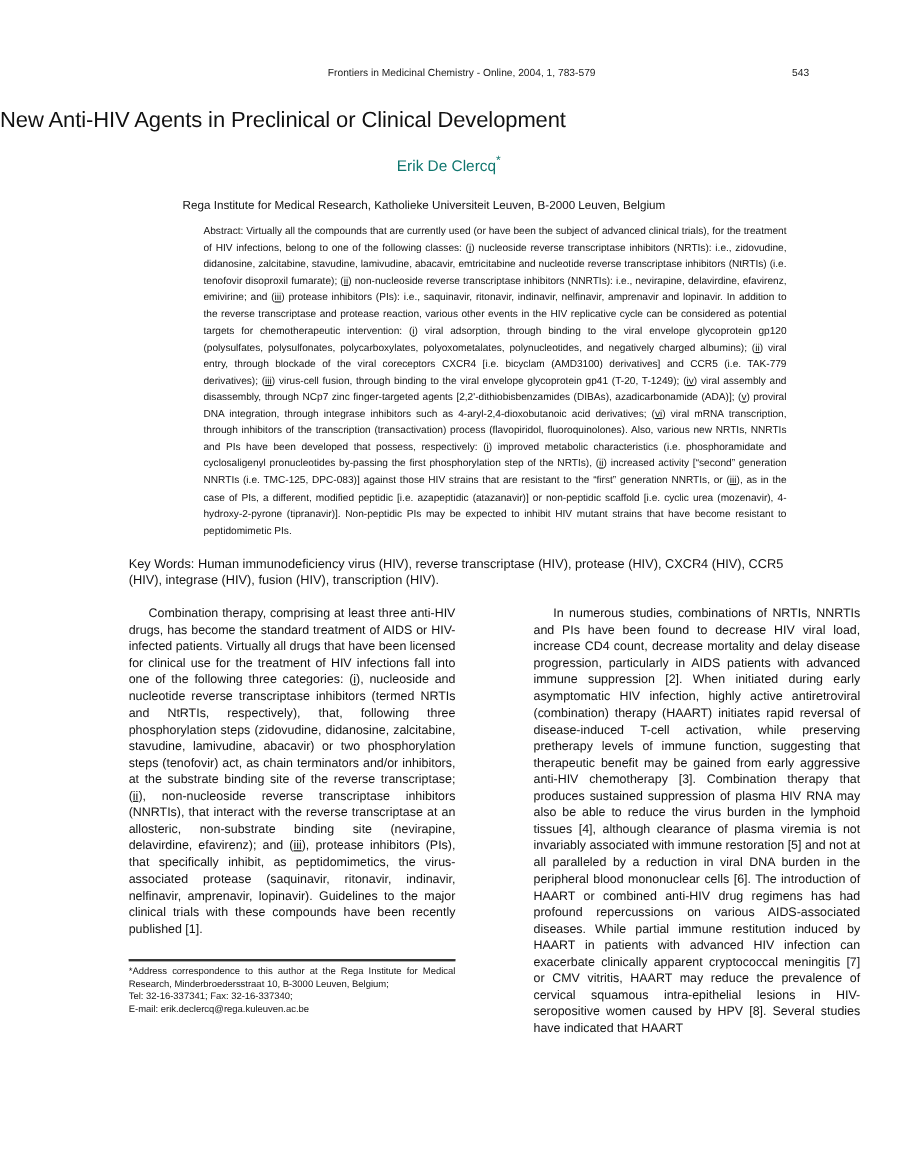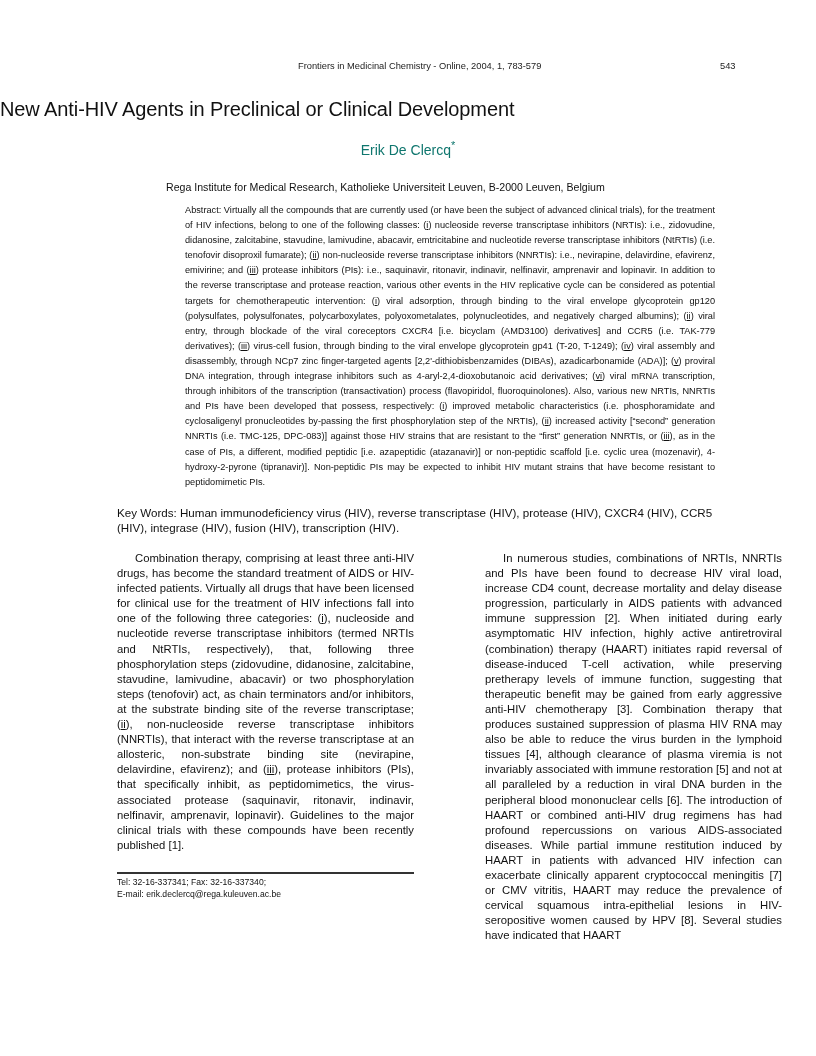--- a/index.html
+++ b/index.html
@@ -47,15 +47,16 @@
 <div class="col col-left">
   <div id="intro-left" class="para"><span>Combination therapy, comprising at least three anti-HIV drugs, has become the standard treatment of AIDS or HIV-infected patients. Virtually all drugs that have been licensed for clinical use for the treatment of HIV infections fall into one of the following three categories: (</span><u>i</u><span>), nucleoside and nucleotide reverse transcriptase inhibitors (termed NRTIs and NtRTIs, respectively), that, following three phosphorylation steps (zidovudine, didanosine, zalcitabine, stavudine, lamivudine, abacavir) or two phosphorylation steps (tenofovir) act, as chain terminators and/or inhibitors, at the substrate binding site of the reverse transcriptase; (</span><u>ii</u><span>), non-nucleoside reverse transcriptase inhibitors (NNRTIs), that interact with the reverse transcriptase at an allosteric, non-substrate binding site (nevirapine, delavirdine, efavirenz); and (</span><u>iii</u><span>), protease inhibitors (PIs), that specifically inhibit, as peptidomimetics, the virus-associated protease (saquinavir, ritonavir, indinavir, nelfinavir, amprenavir, lopinavir). Guidelines to the major clinical trials with these compounds have been recently published [1].</span></div>
 </div>
 
 <div class="col col-right">
   <div class="para">In numerous studies, combinations of NRTIs, NNRTIs and PIs have been found to decrease HIV viral load, increase CD4 count, decrease mortality and delay disease progression, particularly in AIDS patients with advanced immune suppression [2]. When initiated during early asymptomatic HIV infection, highly active antiretroviral (combination) therapy (HAART) initiates rapid reversal of disease-induced T-cell activation, while preserving pretherapy levels of immune function, suggesting that therapeutic benefit may be gained from early aggressive anti-HIV chemotherapy [3]. Combination therapy that produces sustained suppression of plasma HIV RNA may also be able to reduce the virus burden in the lymphoid tissues [4], although clearance of plasma viremia is not invariably associated with immune restoration [5] and not at all paralleled by a reduction in viral DNA burden in the peripheral blood mononuclear cells [6]. The introduction of HAART or combined anti-HIV drug regimens has had profound repercussions on various AIDS-associated diseases. While partial immune restitution induced by HAART in patients with advanced HIV infection can exacerbate clinically apparent cryptococcal meningitis [7] or CMV vitritis, HAART may reduce the prevalence of cervical squamous intra-epithelial lesions in HIV-seropositive women caused by HPV [8]. Several studies have indicated that HAART</div>
 </div>
 
 <div class="rule"></div>
 <div class="footnote">
+  <span class="fn-line">*Address correspondence to this author at the Rega Institute for Medical Research, Minderbroedersstraat 10, B-3000 Leuven, Belgium;</span>
   <span class="fn-line">Tel: 32-16-337341; Fax: 32-16-337340;</span>
   <span class="fn-line">E-mail: erik.declercq@rega.kuleuven.ac.be</span>
 </div>
 
 </body></html>

